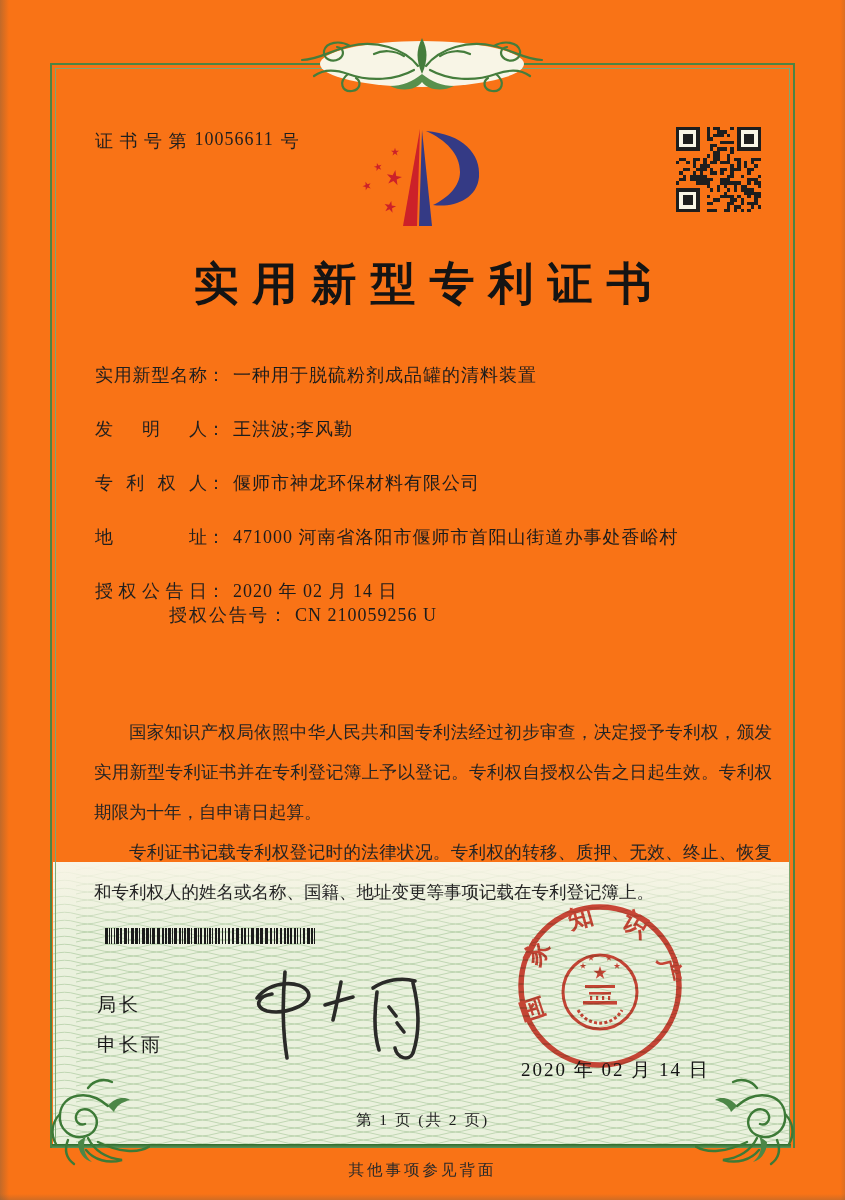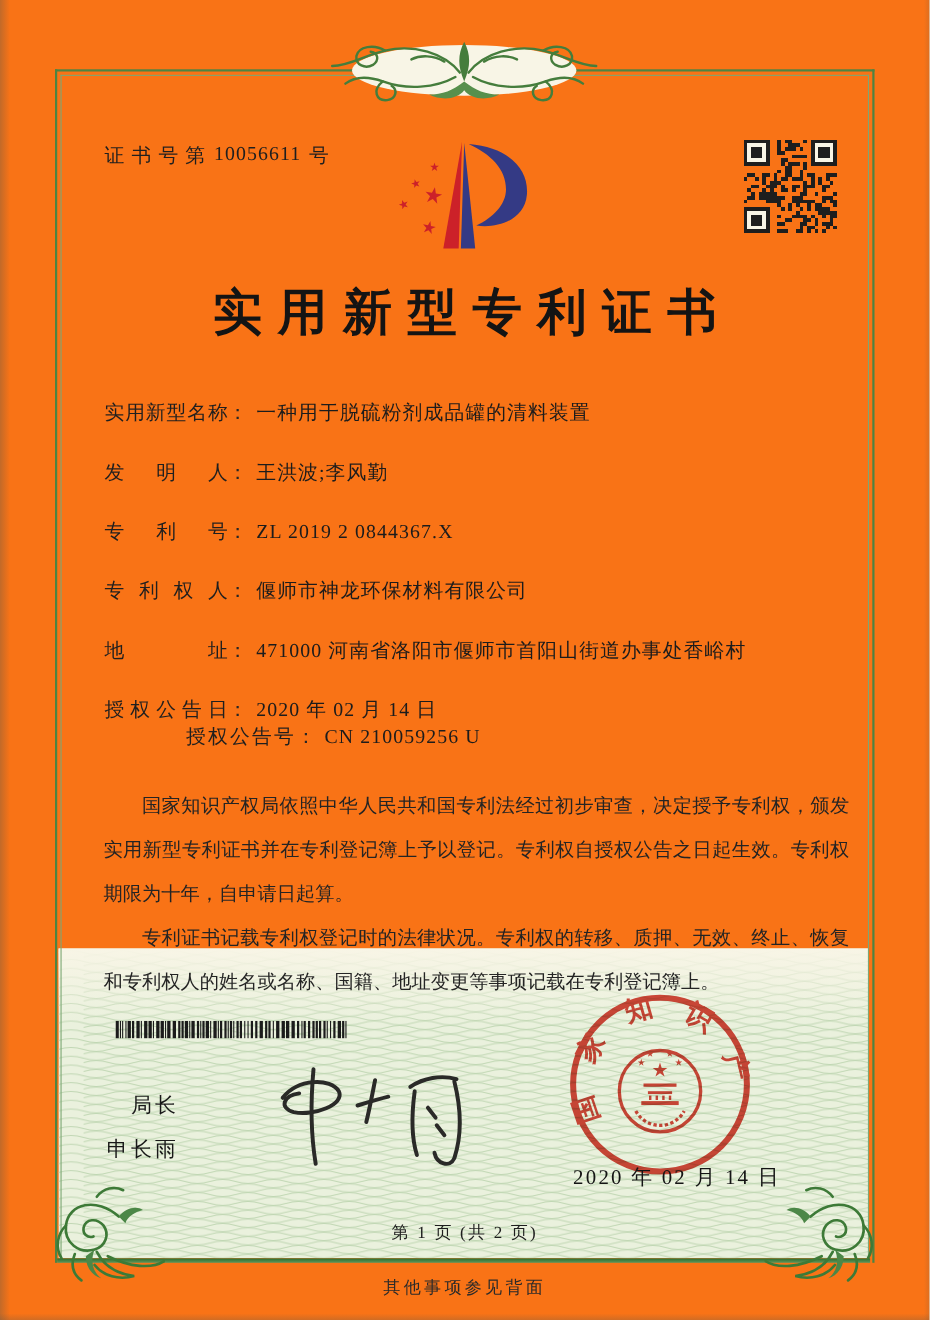--- a/index.html
+++ b/index.html
@@ -48,21 +48,21 @@
   .grant-row{display:flex;gap:0;flex-direction:column;}
   .grant-no{margin-left:74px;}
 
   .paras{position:absolute;left:94px;top:712px;width:678px;font-size:17.5px;
     line-height:40px;text-align:justify;color:#242424;}
   .paras p{margin:0;text-indent:2em;}
 
   .barcode{position:absolute;left:105px;top:928px;}
 
   .signer{position:absolute;left:97px;top:992px;font-size:19px;letter-spacing:3px;color:#181818;}
-  .signer div{margin-bottom:14px;text-align:right;}
+  .signer div{margin-bottom:14px;}
   .signature{position:absolute;left:225px;top:952px;}
 
   .seal{position:absolute;left:505px;top:893px;mix-blend-mode:multiply;opacity:.92;}
   .seal-date{position:absolute;left:521px;top:1057px;font-size:19px;letter-spacing:2px;color:#141414;}
 
   .page-info{position:absolute;left:0;top:1110px;width:845px;text-align:center;
     font-size:15.5px;letter-spacing:2px;color:#1e1e1e;}
   .back-note{position:absolute;left:0;top:1160px;width:845px;text-align:center;
     font-size:15.5px;letter-spacing:3px;color:#2a2a2a;}
 </style>
@@ -351,23 +351,20 @@
   <h1 class="title">实用新型专利证书</h1>
 
   <div class="fields">
     <div class="field-row">
       <span class="f-label">实用新型名称</span><span class="f-colon">：</span><span class="f-value">一种用于脱硫粉剂成品罐的清料装置</span>
     </div>
     <div class="field-row">
       <span class="f-label">发明人</span><span class="f-colon">：</span><span class="f-value">王洪波;李风勤</span>
     </div>
     <div class="field-row">
-      <span class="f-label">专利号</span><span class="f-colon">：</span><span class="f-value">ZL 2019 2 0844367.X</span>
-    </div>
-    <div class="field-row">
       <span class="f-label">专利权人</span><span class="f-colon">：</span><span class="f-value">偃师市神龙环保材料有限公司</span>
     </div>
     <div class="field-row">
       <span class="f-label">地址</span><span class="f-colon">：</span><span class="f-value">471000 河南省洛阳市偃师市首阳山街道办事处香峪村</span>
     </div>
     <div class="field-row grant-row">
       <span>
         <span class="f-label">授权公告日</span><span class="f-colon">：</span><span class="f-value">2020 年 02 月 14 日</span>
       </span>
       <span class="grant-no">

